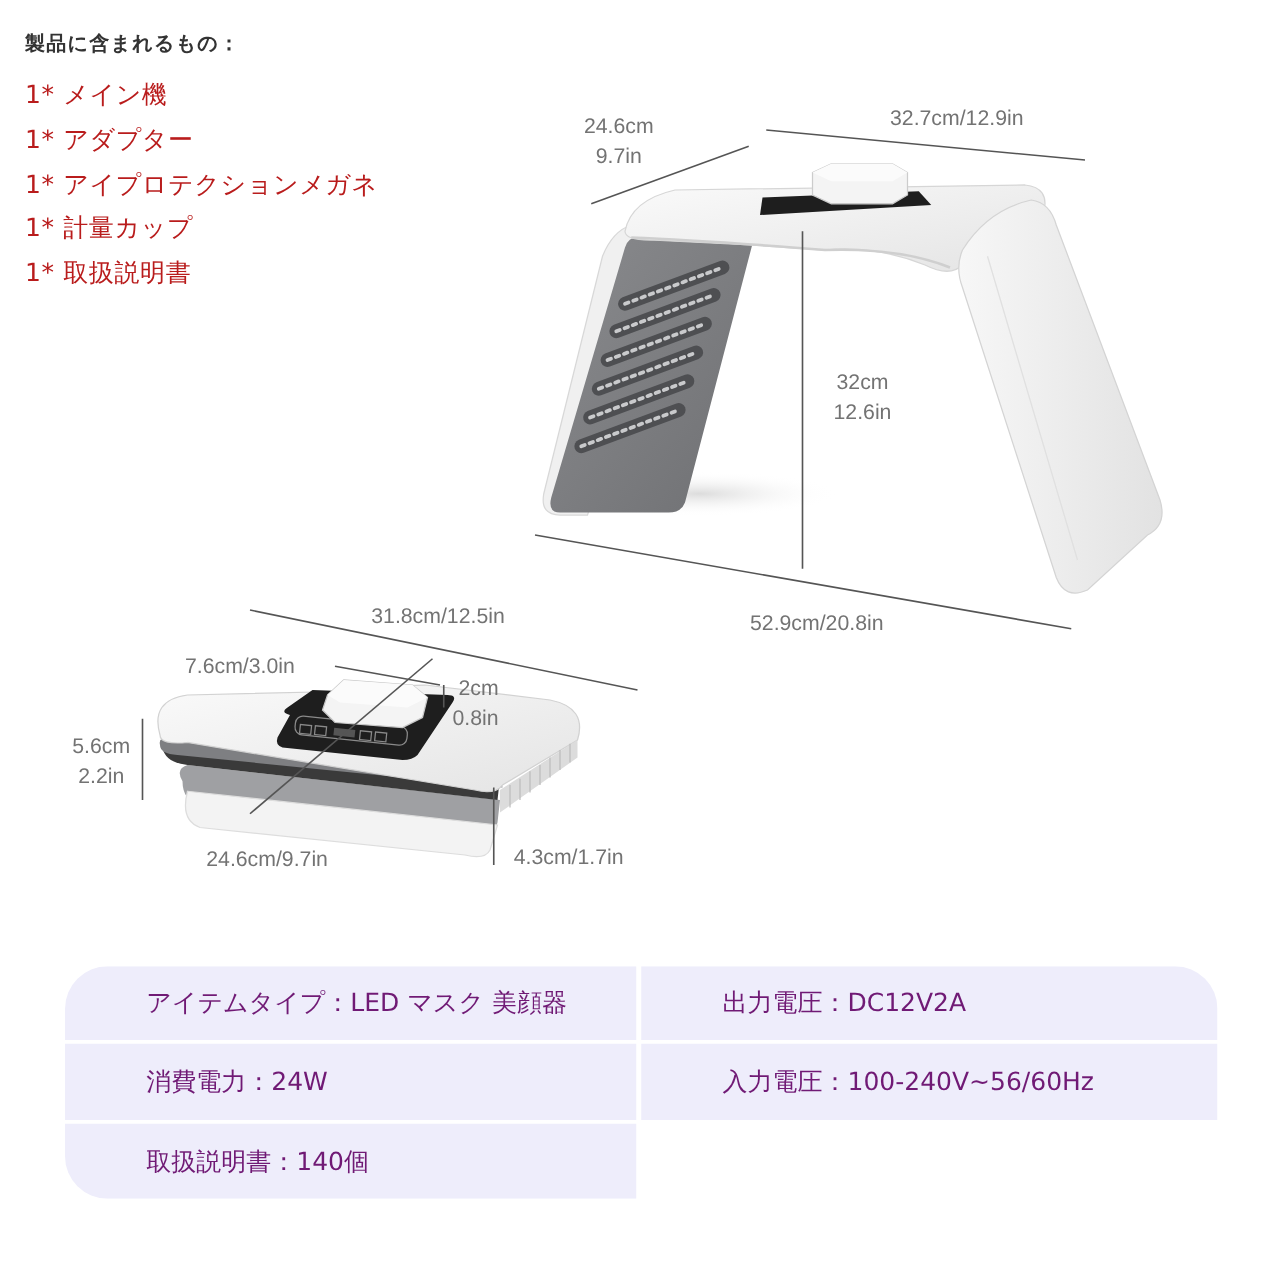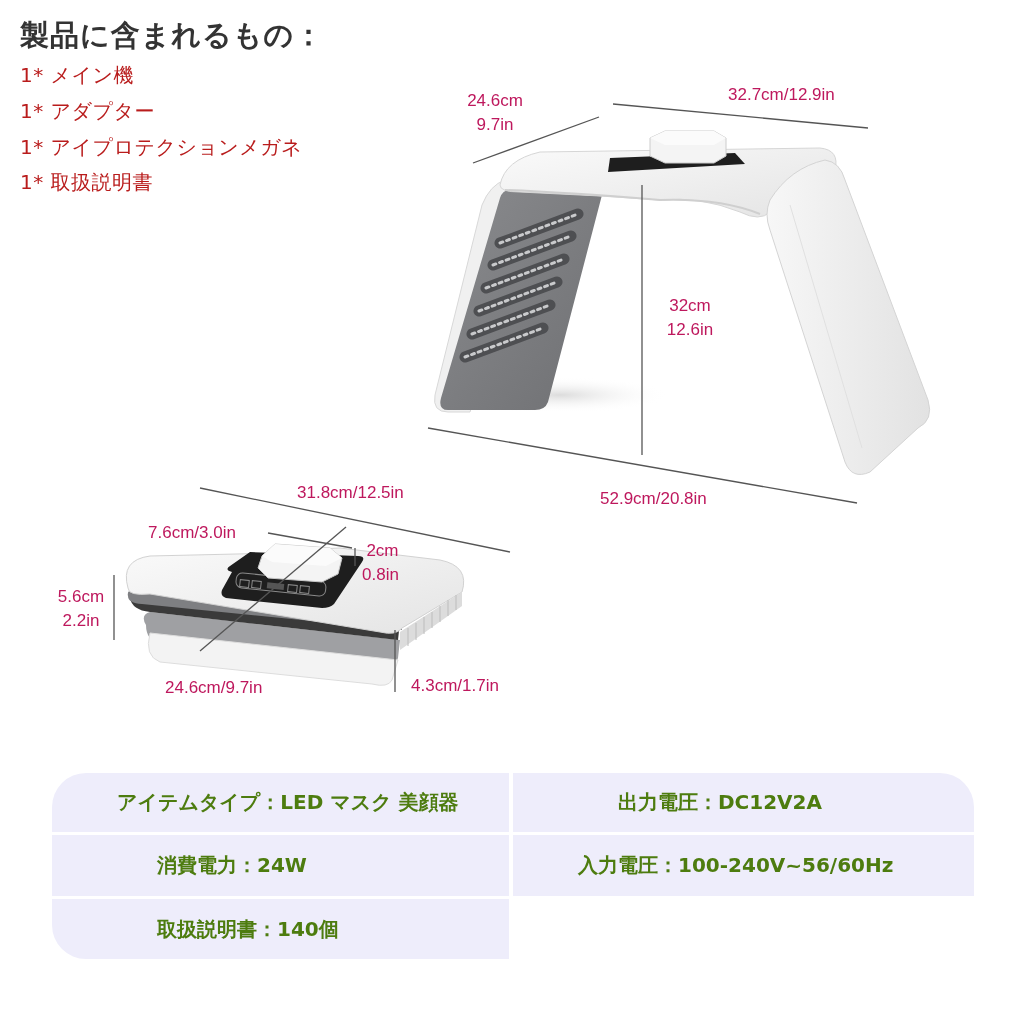--- a/index.html
+++ b/index.html
@@ -1,43 +1,44 @@
 <!DOCTYPE html>
 <html><head>
 <meta charset="utf-8">
 <style>
   html, body { margin: 0; padding: 0; background: #ffffff; }
   body { width: 1024px; height: 1024px; position: relative; overflow: hidden;
          font-family: "DejaVu Sans", "Liberation Sans", sans-serif; color: #333333; }
   .contents { position: absolute; left: 20px; top: 18px; }
-  .contents h1 { margin: 0 0 6px 0; font-size: 29px; font-weight: bold; color: #333333;
+  .contents h1 { margin: 0 0 6px 0; font-size: 16px; font-weight: bold; color: #333333;
                  letter-spacing: 1px; line-height: 34px; }
   .contents ul { list-style: none; margin: 0; padding: 0; }
   .contents li { font-size: 20px; line-height: 35.8px; color: #b91c1c; letter-spacing: 0.5px; }
   .dim { position: absolute; font-family: "Liberation Sans", sans-serif; font-size: 17px;
-         color: #be185d; line-height: 24px; text-align: center; white-space: nowrap; }
+         color: #737373; line-height: 24px; text-align: center; white-space: nowrap; }
   svg.art { position: absolute; left: 0; top: 0; }
   .spec { position: absolute; left: 52px; top: 773px; width: 922px; height: 186px;
           border-radius: 34px; overflow: hidden; background: #ffffff;
           display: grid; grid-template-columns: 457px 461px; grid-template-rows: 59px 61px 60px;
           column-gap: 4px; row-gap: 3px; }
   .cell { background: #eeedfb; display: flex; align-items: center; font-size: 20px;
-          color: #4d7c0f; white-space: nowrap; font-weight: bold; }
+          color: #701a75; white-space: nowrap; }
   .cell.left { padding-left: 65px; }
-  .cell.right { padding-left: 105px; }
+  .cell.right { padding-left: 65px; }
 </style>
 </head>
 <body>
 
 <div class="contents">
   <h1>製品に含まれるもの：</h1>
   <ul>
     <li>1* メイン機</li>
     <li>1* アダプター</li>
     <li>1* アイプロテクションメガネ</li>
+    <li>1* 計量カップ</li>
     <li>1* 取扱説明書</li>
   </ul>
 </div>
 
 <svg class="art" width="1024" height="760" viewBox="0 0 1024 760">
   <defs>
     <linearGradient id="bodyGrad" x1="0" y1="0" x2="1" y2="1">
       <stop offset="0" stop-color="#fafafa"></stop>
       <stop offset="1" stop-color="#e4e4e4"></stop>
     </linearGradient>
@@ -146,30 +147,30 @@
     <line x1="114" y1="575" x2="114" y2="640"></line>
     <line x1="346" y1="527" x2="200" y2="651"></line>
     <line x1="395" y1="630" x2="395" y2="692"></line>
   </g>
 </svg>
 
 <div class="dim" style="left:455px; top:89px; width:80px;">
   <div>24.6cm</div>
   <div>9.7in</div>
 </div>
-<div class="dim" style="left:728px; top:83px;">32.7cm/12.9in</div>
+<div class="dim" style="left:712px; top:83px;">32.7cm/12.9in</div>
 <div class="dim" style="left:656px; top:294px; width:68px;">
   <div>32cm</div>
   <div>12.6in</div>
 </div>
 <div class="dim" style="left:552px; top:487px;margin-left:48px;">52.9cm/20.8in</div>
 
 <div class="dim" style="left:297px; top:481px;">31.8cm/12.5in</div>
 <div class="dim" style="left:148px; top:521px;">7.6cm/3.0in</div>
-<div class="dim" style="left:362px; top:539px; text-align:center;">
+<div class="dim" style="left:362px; top:539px; text-align:right;">
   <div style="padding-left:4px;">2cm</div>
   <div>0.8in</div>
 </div>
 <div class="dim" style="left:50px; top:585px; width:62px;">
   <div>5.6cm</div>
   <div>2.2in</div>
 </div>
 <div class="dim" style="left:165px; top:676px;">24.6cm/9.7in</div>
 <div class="dim" style="left:411px; top:674px;">4.3cm/1.7in</div>
 

